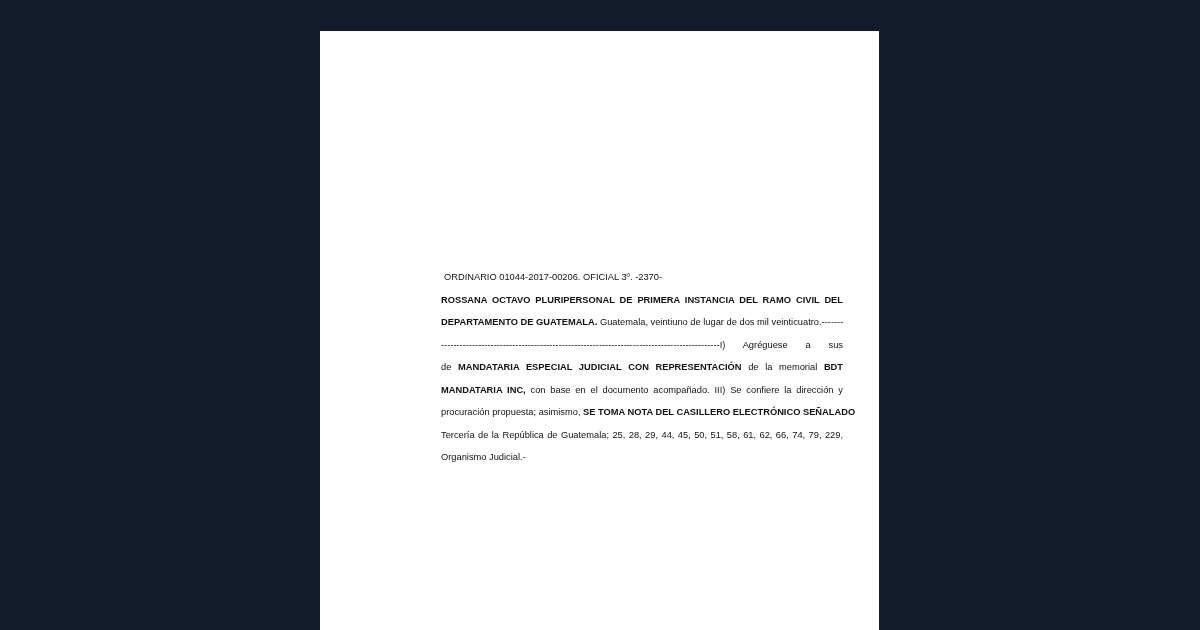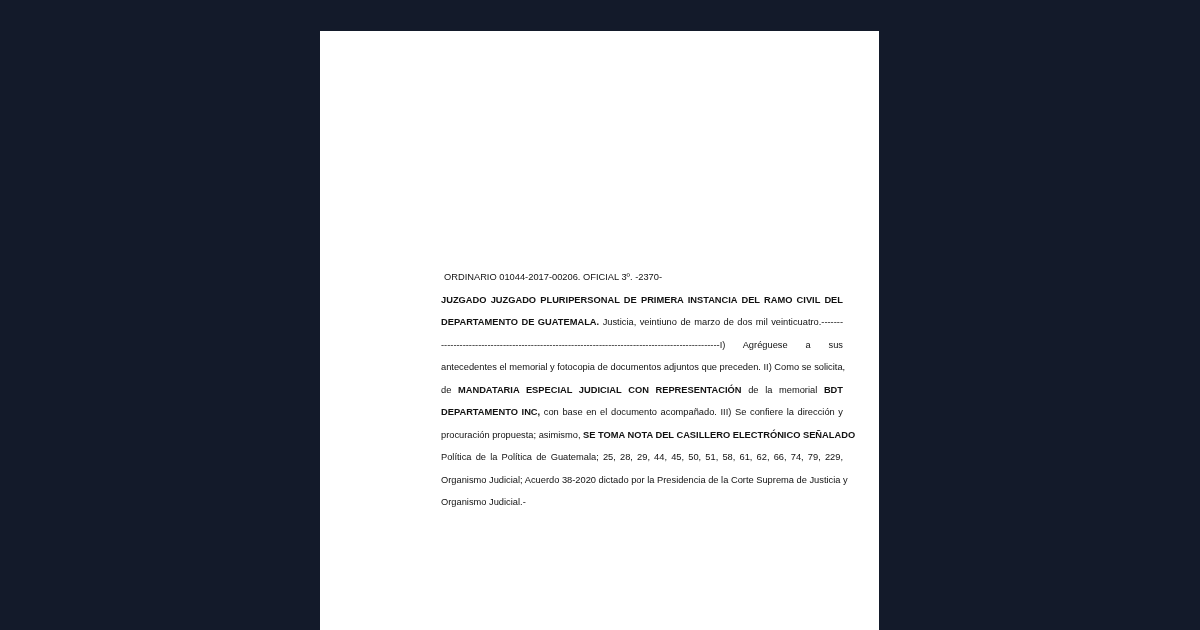--- a/index.html
+++ b/index.html
@@ -32,39 +32,37 @@
   .line.hdr { padding-left:3px; text-align-last:left; font-weight:normal; }
   b { font-weight:bold; }
 </style>
 </head>
 <body>
 
 <div class="page">
   <div class="content">
     <div class="line hdr">ORDINARIO 01044-2017-00206.  OFICIAL 3º.  -2370-</div>
 
-    <div class="line"><b>JUZGADO JUZGADO PLURIPERSONAL DE PRIMERA INSTANCIA DEL RAMO CIVIL DEL</b></div>
+    <div class="line"><b>ROSSANA OCTAVO PLURIPERSONAL DE PRIMERA INSTANCIA DEL RAMO CIVIL DEL</b></div>
 
-    <div class="line"><b>DEPARTAMENTO DE GUATEMALA.</b><span> Justicia,  veintiuno de marzo de dos mil veinticuatro.-------</span></div>
+    <div class="line"><b>DEPARTAMENTO DE GUATEMALA.</b><span> Guatemala,  veintiuno de lugar de dos mil veinticuatro.-------</span></div>
 
     <div class="line"><span>------------------------------------------------------------------------------------------I)  Agréguese  a  sus</span></div>
 
-    <div class="line"><span>antecedentes el memorial y fotocopia de documentos adjuntos que preceden. II)  Como se solicita,</span></div>
 
 
     <div class="line"><span>de  </span><b>MANDATARIA  ESPECIAL  JUDICIAL  CON  REPRESENTACIÓN</b><span>  de  la  memorial  </span><b>BDT</b></div>
 
-    <div class="line"><b>DEPARTAMENTO INC,</b><span>  con base en el documento acompañado. III)  Se confiere la dirección y</span></div>
+    <div class="line"><b>MANDATARIA INC,</b><span>  con base en el documento acompañado. III)  Se confiere la dirección y</span></div>
 
     <div class="line"><span>procuración propuesta; asimismo, </span><b>SE TOMA NOTA DEL CASILLERO ELECTRÓNICO SEÑALADO</b></div>
 
 
 
 
-    <div class="line"><span>Política de la Política de Guatemala;  25, 28, 29, 44, 45,  50, 51,  58, 61,  62, 66, 74, 79, 229,</span></div>
+    <div class="line"><span>Tercería de la República de Guatemala;  25, 28, 29, 44, 45,  50, 51,  58, 61,  62, 66, 74, 79, 229,</span></div>
 
 
 
-    <div class="line"><span>Organismo Judicial; Acuerdo 38-2020 dictado por la Presidencia de la Corte Suprema de Justicia y</span></div>
 
     <div class="line last"><span>Organismo Judicial.-</span></div>
   </div>
 </div>
 
 </body></html>

